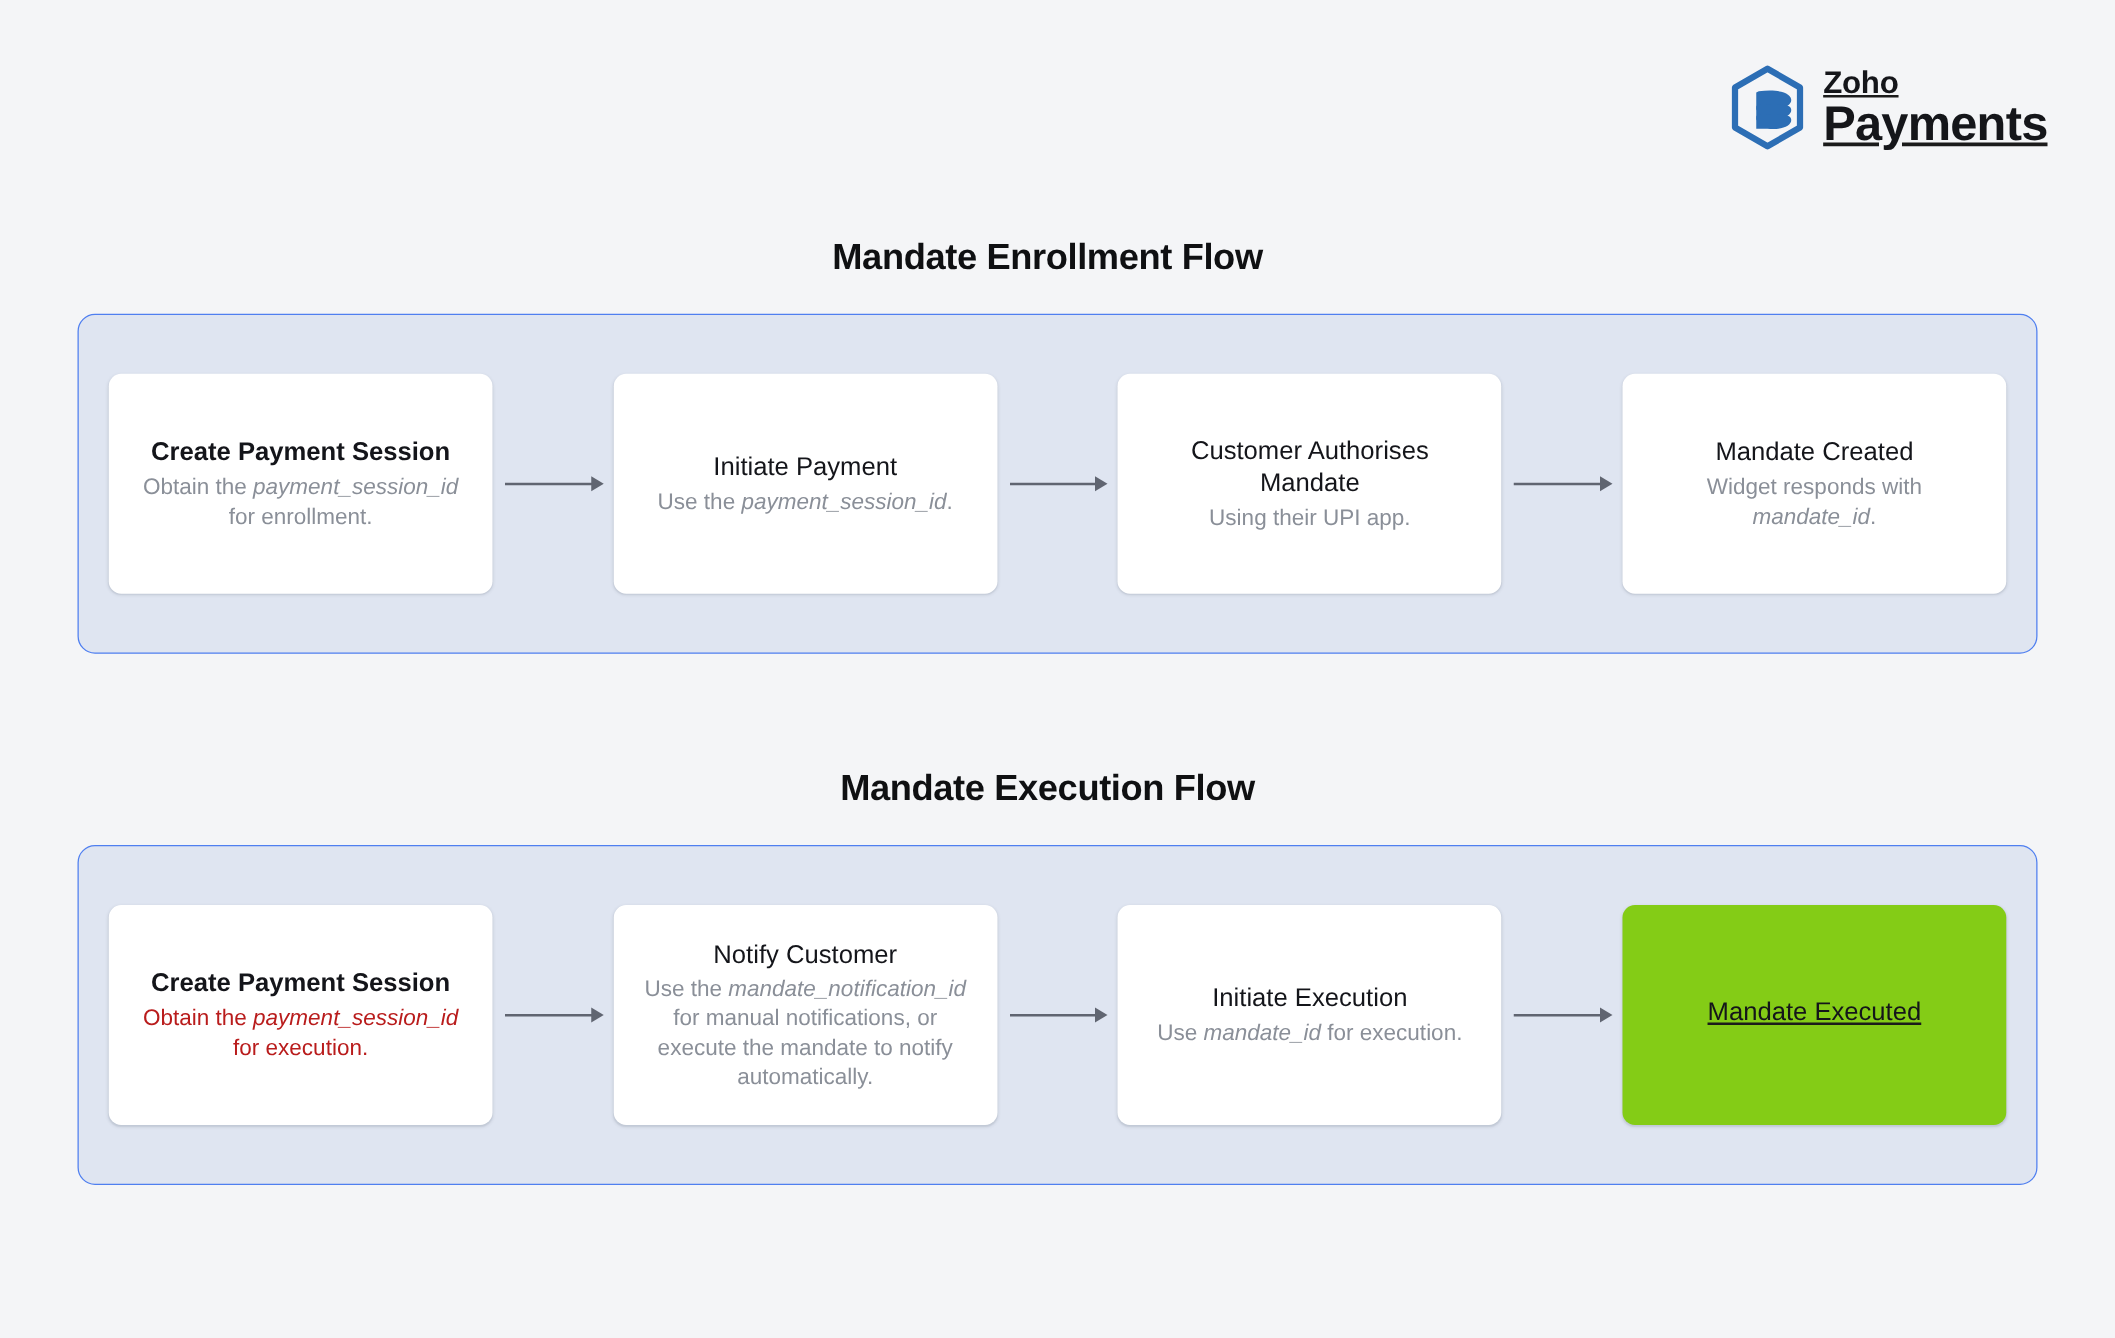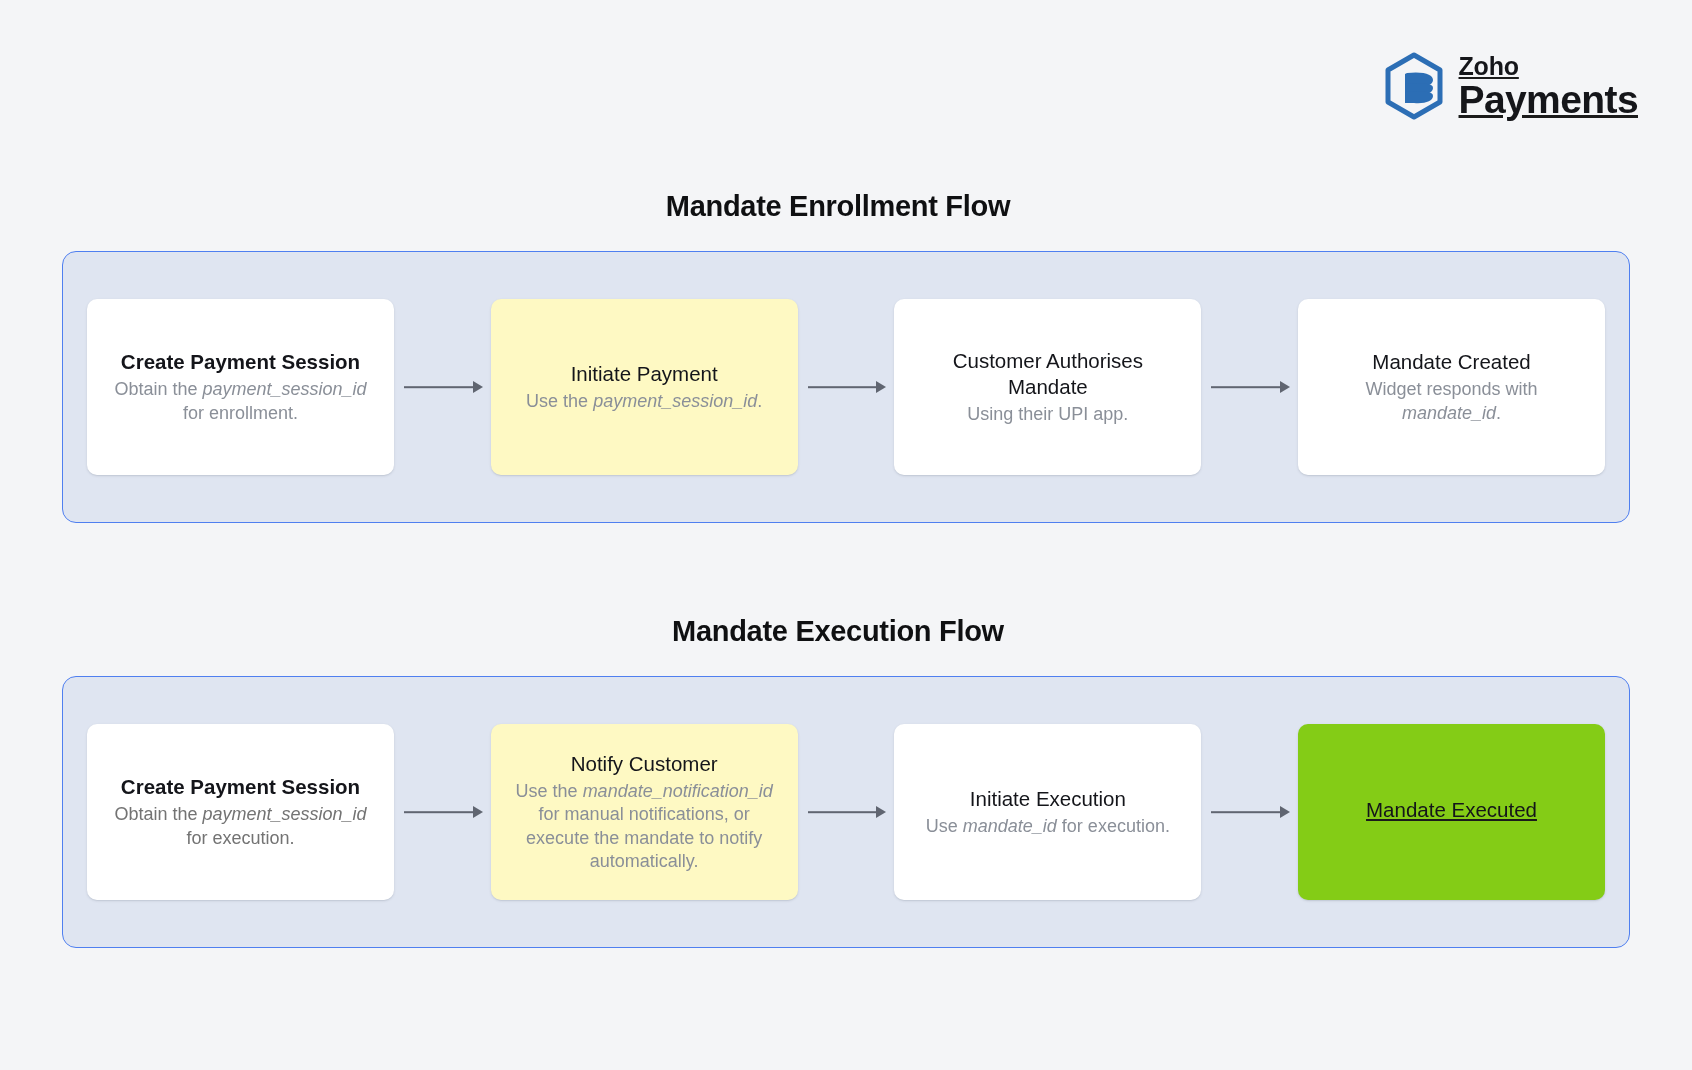--- a/index.html
+++ b/index.html
@@ -155,21 +155,21 @@
     <div class="node strong" style="background: rgb(255, 255, 255);">
       <div class="node-title">Create Payment Session</div>
       <div class="node-desc" style="color: rgb(138, 143, 152);"><span>Obtain the </span><em>payment_session_id</em><span> for enrollment.</span></div>
     </div>
 
     <div class="connector">
       <span class="line" style="background: rgb(96, 101, 113);"></span>
       <span class="head" style="border-left-color: rgb(96, 101, 113);"></span>
     </div>
 
-    <div class="node" style="background: #fef9c3;">
+    <div class="node" style="background: #ffffff;">
       <div class="node-title">Initiate Payment</div>
       <div class="node-desc" style="color: rgb(138, 143, 152);"><span>Use the </span><em>payment_session_id</em><span>.</span></div>
     </div>
 
     <div class="connector">
       <span class="line" style="background: rgb(96, 101, 113);"></span>
       <span class="head" style="border-left-color: rgb(96, 101, 113);"></span>
     </div>
 
     <div class="node" style="background: rgb(255, 255, 255); align-items: center;">
@@ -189,29 +189,29 @@
 
   </div>
 </div>
 
 <div class="flow-section" id="section-execution">
   <h2 class="section-title" style="color: rgb(15, 16, 18);">Mandate Execution Flow</h2>
   <div class="flow-panel" id="panel-execution" style="background: rgb(223, 229, 241); border-color: rgb(79, 127, 240);">
 
     <div class="node strong" style="background: rgb(255, 255, 255);">
       <div class="node-title">Create Payment Session</div>
-      <div class="node-desc" style="color: #737373;"><span>Obtain the </span><em>payment_session_id</em><span> for execution.</span></div>
-    </div>
-
-    <div class="connector">
-      <span class="line" style="background: rgb(96, 101, 113);"></span>
-      <span class="head" style="border-left-color: rgb(96, 101, 113);"></span>
-    </div>
-
-    <div class="node" style="background: #fef9c3;">
+      <div class="node-desc" style="color: #b91c1c;"><span>Obtain the </span><em>payment_session_id</em><span> for execution.</span></div>
+    </div>
+
+    <div class="connector">
+      <span class="line" style="background: rgb(96, 101, 113);"></span>
+      <span class="head" style="border-left-color: rgb(96, 101, 113);"></span>
+    </div>
+
+    <div class="node" style="background: #ffffff;">
       <div class="node-title">Notify Customer</div>
       <div class="node-desc" style="color: rgb(138, 143, 152);"><span>Use the </span><em>mandate_notification_id</em><span> for manual notifications, or execute the mandate to notify automatically.</span></div>
     </div>
 
     <div class="connector">
       <span class="line" style="background: rgb(96, 101, 113);"></span>
       <span class="head" style="border-left-color: rgb(96, 101, 113);"></span>
     </div>
 
     <div class="node" style="background: #ffffff;">

